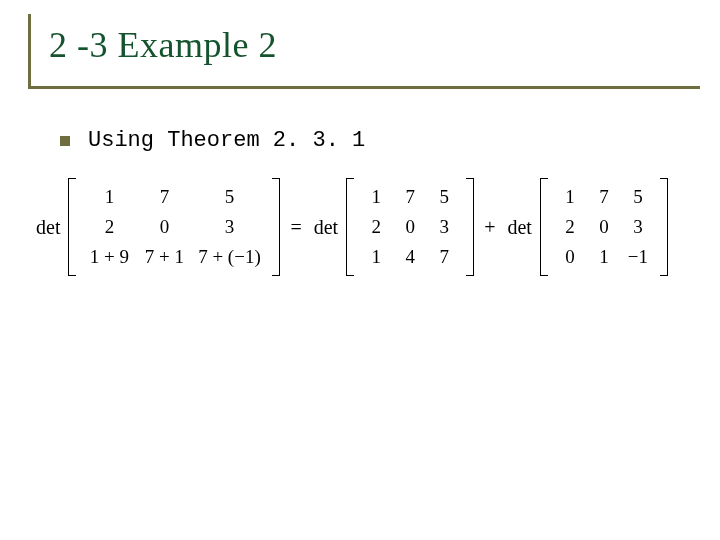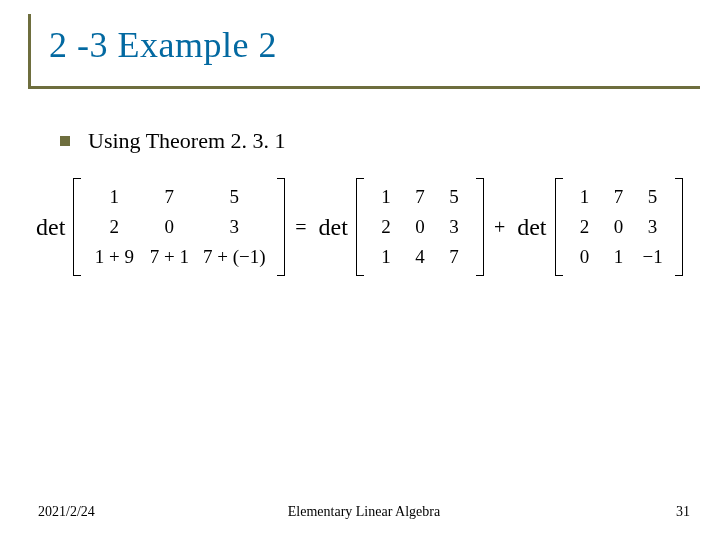--- a/index.html
+++ b/index.html
@@ -10,50 +10,51 @@
     top: 14px;
     left: 28px;
     right: 20px;
     padding: 10px 18px 20px 18px;
     border-left: 3px solid #6e6e3e;
     border-bottom: 3px solid #6e6e3e;
   }
   .title {
     font-size: 36px;
     font-weight: normal;
-    color: #0369a1;
+    color: #14532d;
     letter-spacing: 0.5px;
   }
   .bullet-row {
     position: absolute;
     top: 128px;
     left: 60px;
     display: flex;
     align-items: center;
     font-size: 22px;
+    font-family: Liberation Mono, monospace;
   }
   .bullet-marker {
     width: 10px;
     height: 10px;
     background: #6e6e3e;
     margin-right: 18px;
     flex: 0 0 auto;
   }
   .equation {
     position: absolute;
     top: 178px;
     left: 34px;
     right: 20px;
     font-size: 20px;
     display: flex;
     align-items: center;
     gap: 6px;
     white-space: nowrap;
   }
-  .det-label { font-family: "Times New Roman", serif; font-size: 24px; margin: 0 2px; }
+  .det-label { font-family: "Times New Roman", serif; font-size: 20px; margin: 0 2px; }
   .eq-op { font-size: 20px; margin: 0 4px; }
   .matrix {
     display: inline-flex;
     align-items: stretch;
     vertical-align: middle;
   }
   .bracket {
     width: 8px;
     position: relative;
     border-top: 1.5px solid #000;
@@ -149,19 +150,14 @@
         <span class="cell">0</span>
         <span class="cell">3</span>
         <span class="cell">0</span>
         <span class="cell">1</span>
         <span class="cell">−1</span>
       </span>
       <span class="bracket right"></span>
     </span>
   </div>
 
-  <div class="footer">
-    <span class="date">2021/2/24</span>
-    <span class="center">Elementary Linear Algebra</span>
-    <span class="page">31</span>
-  </div>
 
 </div>
 
 </body></html>

